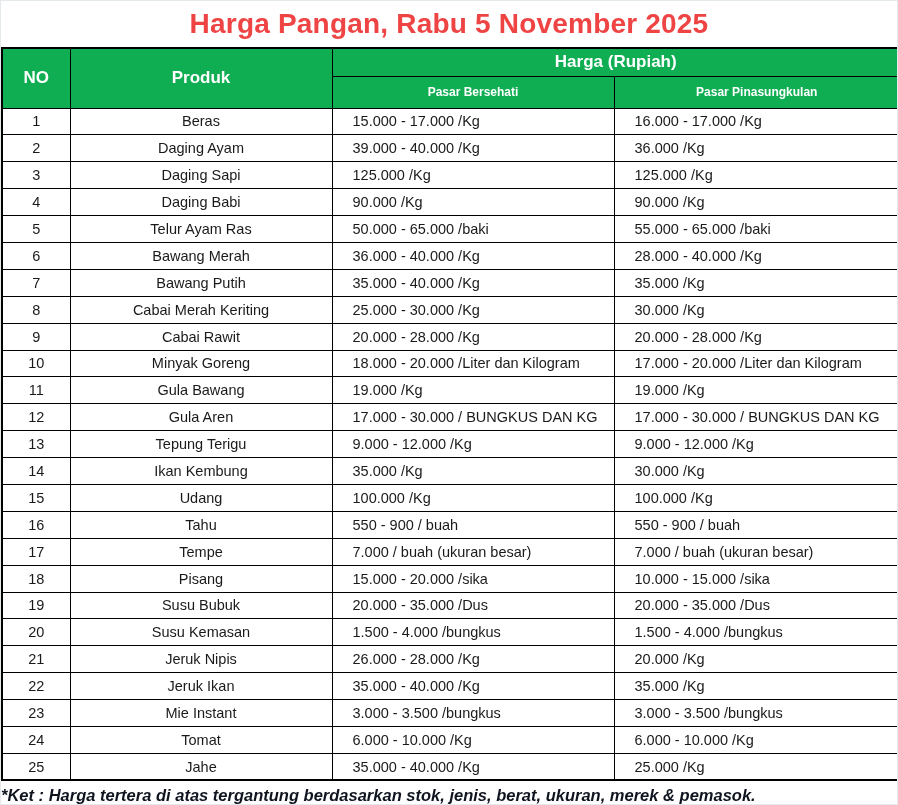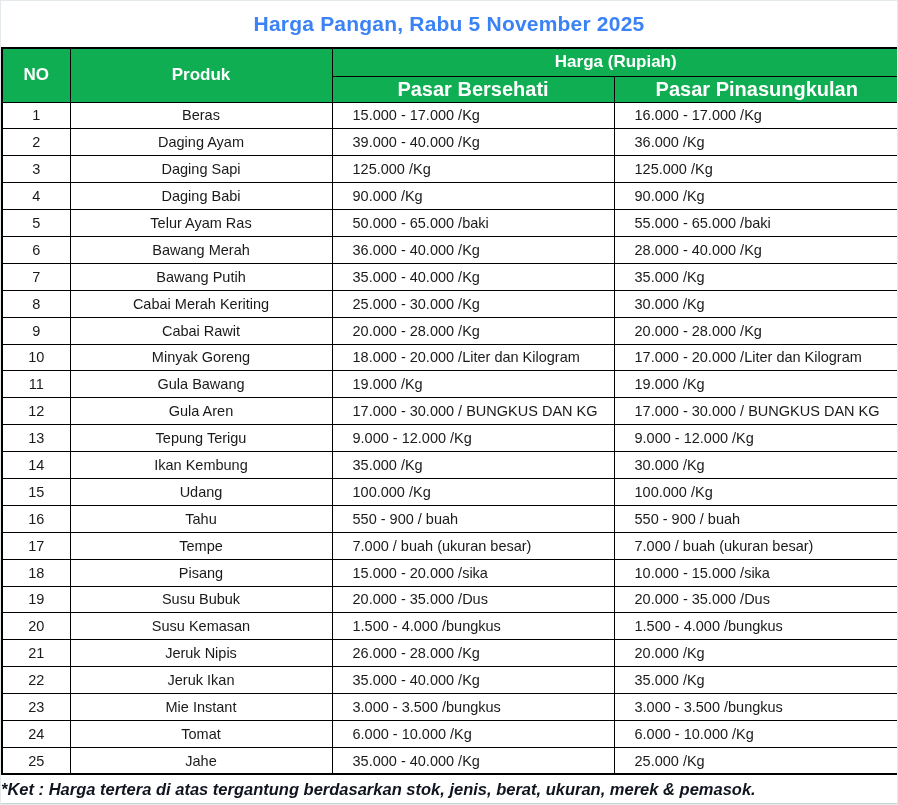--- a/index.html
+++ b/index.html
@@ -10,23 +10,23 @@
     background: #ffffff;
     font-family: "Liberation Sans", sans-serif;
     border: 1px solid #e4e9ec;
     overflow: hidden;
   }
   .title-bar {
     height: 46px;
     display: flex;
     align-items: center;
     justify-content: center;
-    font-size: 21px;
+    font-size: 28px;
     font-weight: bold;
-    color: #3b82f6;
+    color: #ef4444;
     letter-spacing: 0.2px;
   }
   table.price-table {
     width: 898px;
     border-collapse: collapse;
     table-layout: fixed;
     border: 2px solid #000000;
   }
   table.price-table th,
   table.price-table td {
@@ -35,21 +35,21 @@
     overflow: hidden;
     white-space: nowrap;
   }
   thead th {
     background: #10AE53;
     color: #ffffff;
     font-weight: bold;
     text-align: center;
   }
   tr.head-main th { height: 28px; font-size: 17px; }
-  tr.head-sub th  { height: 26px; font-size: 20px; }
+  tr.head-sub th  { height: 32px; font-size: 12px; }
   tbody td {
     height: 26.9px;
     font-size: 14.5px;
     color: #1a1a1a;
     padding: 0 6px;
     background: #ffffff;
   }
   tbody td.cell-no { text-align: center; padding: 0 2px; }
   tbody td.cell-produk { text-align: center; }
   tbody td.cell-price { text-align: left; padding-left: 20px; }

